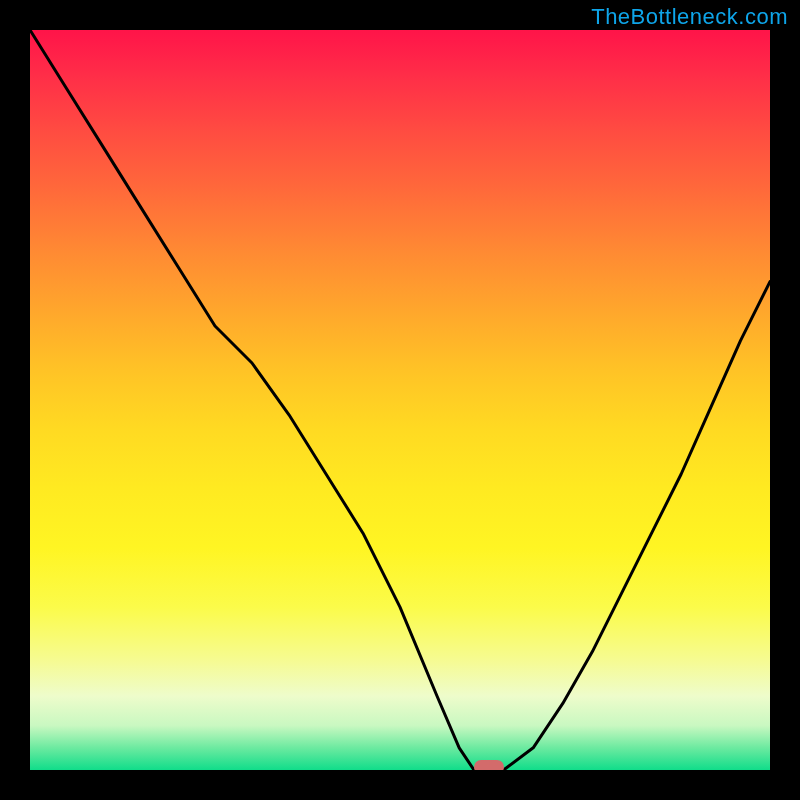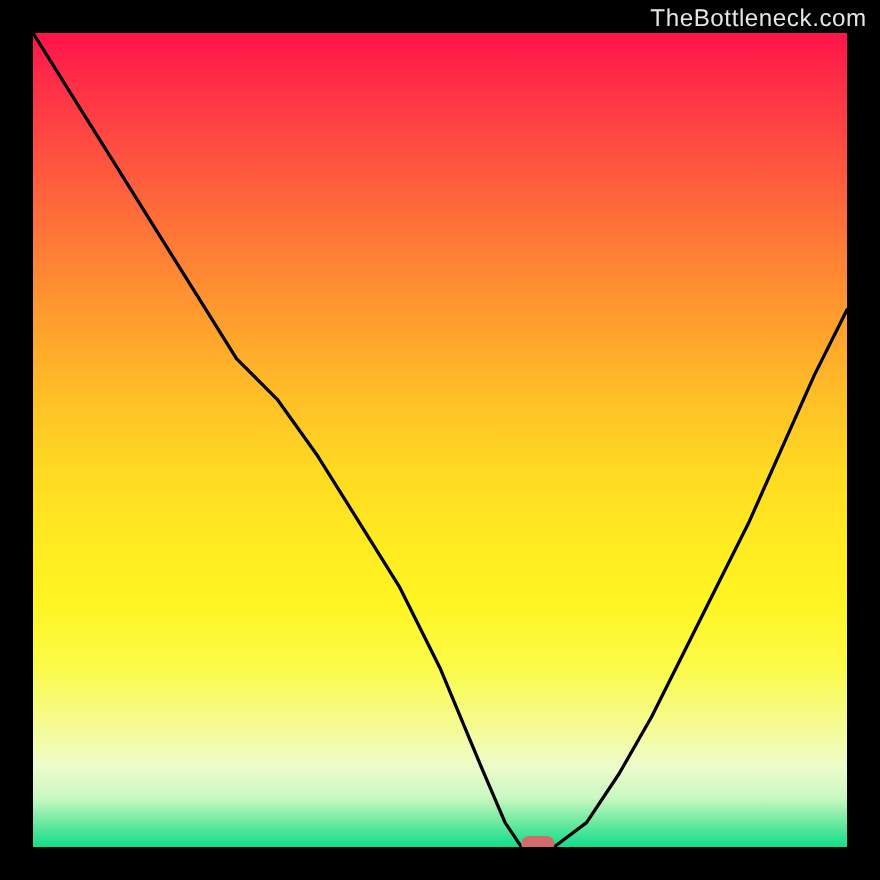--- a/index.html
+++ b/index.html
@@ -14,21 +14,21 @@
   .frame {
     position: relative;
     width: 800px;
     height: 800px;
     background: #000;
   }
   .watermark {
     position: absolute;
     top: 4px;
     right: 12px;
-    color: #e5e5e5;
+    color: #0ea5e9;
     font-size: 22px;
     font-weight: 500;
     letter-spacing: 0.5px;
     z-index: 10;
   }
   .plot-area {
     position: absolute;
     left: 30px;
     top: 30px;
     width: 740px;

